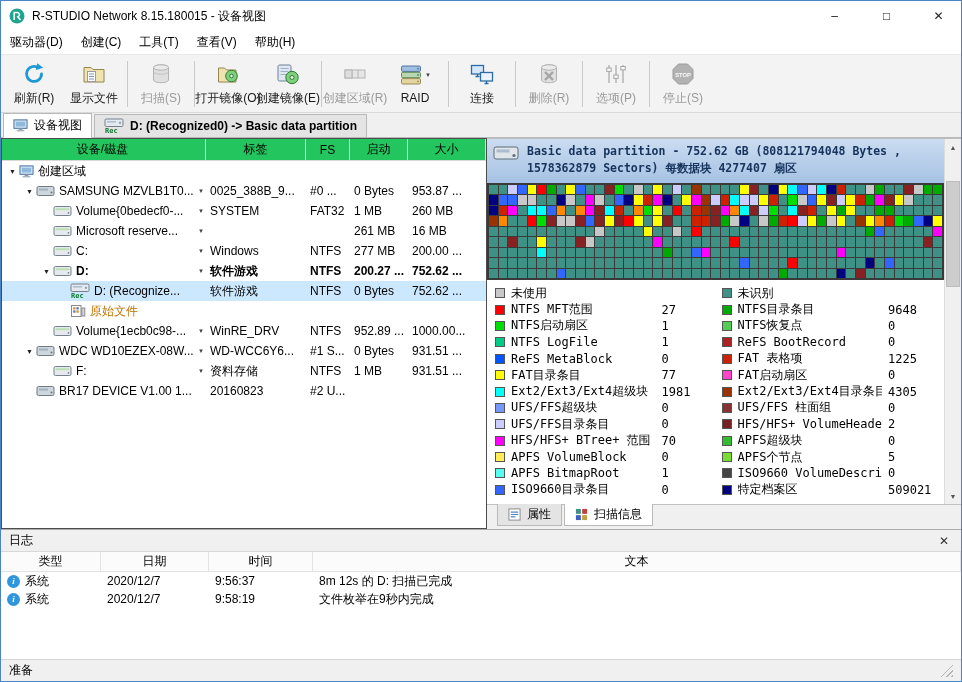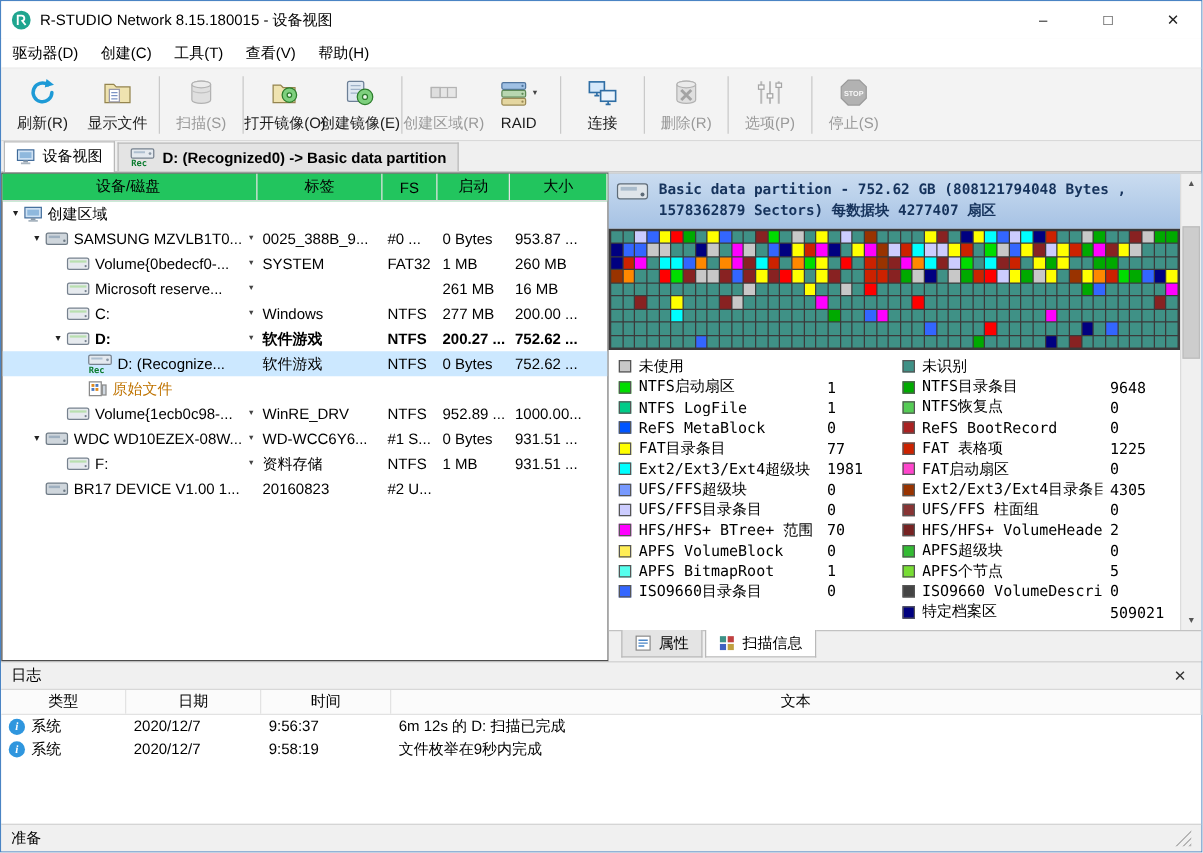--- a/index.html
+++ b/index.html
@@ -950,20 +950,25 @@
             <div class="sm-cell" style="background: rgb(63, 145, 134);"></div>
           </div>
         <div class="legend">
           <div class="lg-col">
               <div class="lg-row">
                 <span class="lg-box" style="background: rgb(200, 200, 200);"></span>
                 <span class="lg-label">未使用</span>
                 <span class="lg-count"></span>
               </div>
               <div class="lg-row">
+                <span class="lg-box" style="background: rgb(255, 0, 0);"></span>
+                <span class="lg-label">NTFS MFT范围</span>
+                <span class="lg-count">27</span>
+              </div>
+              <div class="lg-row">
                 <span class="lg-box" style="background: rgb(0, 221, 0);"></span>
                 <span class="lg-label">NTFS启动扇区</span>
                 <span class="lg-count">1</span>
               </div>
               <div class="lg-row">
                 <span class="lg-box" style="background: rgb(0, 204, 136);"></span>
                 <span class="lg-label">NTFS LogFile</span>
                 <span class="lg-count">1</span>
               </div>
               <div class="lg-row">
@@ -1125,21 +1130,21 @@
         <div class="lh lc3">文本</div>
       </div>
     <div class="log-body">
         <div class="log-row">
           <div class="lc lc0">
             <span class="info-i">i</span>
             <span>系统</span>
           </div>
           <div class="lc lc1">2020/12/7</div>
           <div class="lc lc2">9:56:37</div>
-          <div class="lc lc3">6m 12s 的 D: 扫描已完成</div>
+          <div class="lc lc3">8m 12s 的 D: 扫描已完成</div>
         </div>
         <div class="log-row">
           <div class="lc lc0">
             <span class="info-i">i</span>
             <span>系统</span>
           </div>
           <div class="lc lc1">2020/12/7</div>
           <div class="lc lc2">9:58:19</div>
           <div class="lc lc3">文件枚举在9秒内完成</div>
         </div>

